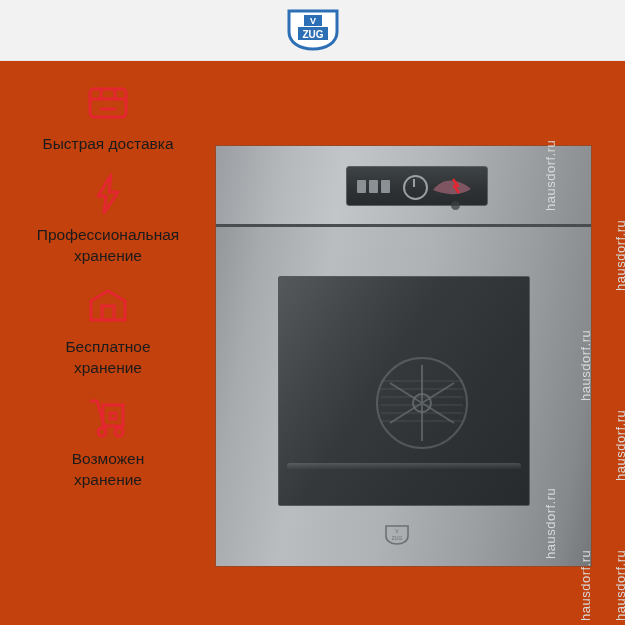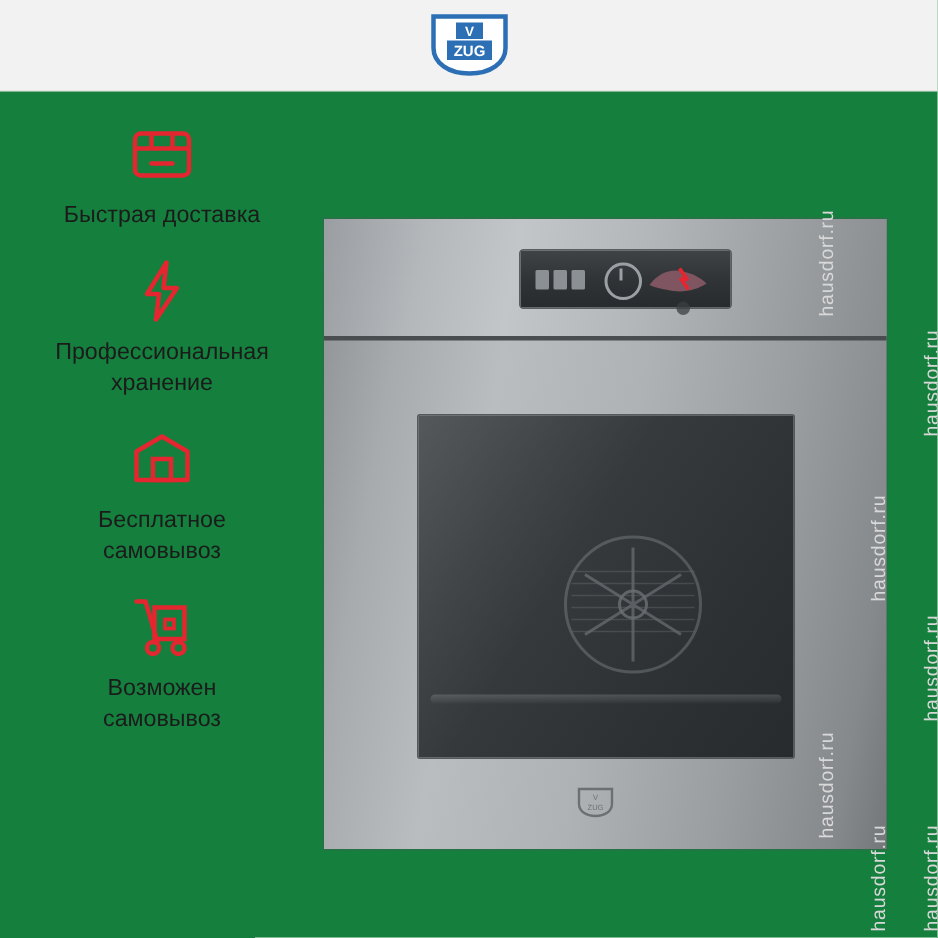--- a/index.html
+++ b/index.html
@@ -41,21 +41,21 @@
     justify-content: center;
   }
   .brand-logo svg { display: block; }
   
   .content {
     position: absolute;
     top: 61px;
     left: 0;
     width: 625px;
     height: 564px;
-    background: #15803d;
+    background: #c2410c;
   }
   
   .features {
     position: absolute;
     top: 18px;
     left: 0;
     width: 216px;
     display: flex;
     flex-direction: column;
     align-items: center;
@@ -273,35 +273,35 @@
 
       <div class="feature">
         <div class="feature-icon">
           <svg viewBox="0 0 44 40" width="44" height="40" aria-hidden="true">
             <path d="M5 34 V15 L22 5 L39 15 V34" fill="none" stroke="#e3262f" stroke-width="3" stroke-linejoin="round"></path>
             <rect x="16" y="20" width="12" height="14" fill="none" stroke="#e3262f" stroke-width="3"></rect>
             <line x1="5" y1="34" x2="39" y2="34" stroke="#e3262f" stroke-width="3" stroke-linecap="round"></line>
           </svg>
         </div>
         <div class="feature-label">Бесплатное
-самовывоз</div>
+хранение</div>
       </div>
 
       <div class="feature">
         <div class="feature-icon">
           <svg viewBox="0 0 46 42" width="46" height="42" aria-hidden="true">
             <path d="M6 4 L12 4 L20 31" fill="none" stroke="#e3262f" stroke-width="3" stroke-linecap="round" stroke-linejoin="round"></path>
             <rect x="18" y="8" width="20" height="21" fill="none" stroke="#e3262f" stroke-width="3"></rect>
             <rect x="25" y="16" width="6" height="6" fill="none" stroke="#e3262f" stroke-width="2.5"></rect>
             <circle cx="17" cy="35" r="4" fill="none" stroke="#e3262f" stroke-width="3"></circle>
             <circle cx="34" cy="35" r="4" fill="none" stroke="#e3262f" stroke-width="3"></circle>
           </svg>
         </div>
         <div class="feature-label">Возможен
-самовывоз</div>
+хранение</div>
       </div>
 
     </div>
 
     <div class="oven-wrap">
       <div class="oven-body">
 
         <div class="oven-top-panel">
           <div class="display-panel">
             <div class="seg-block">

